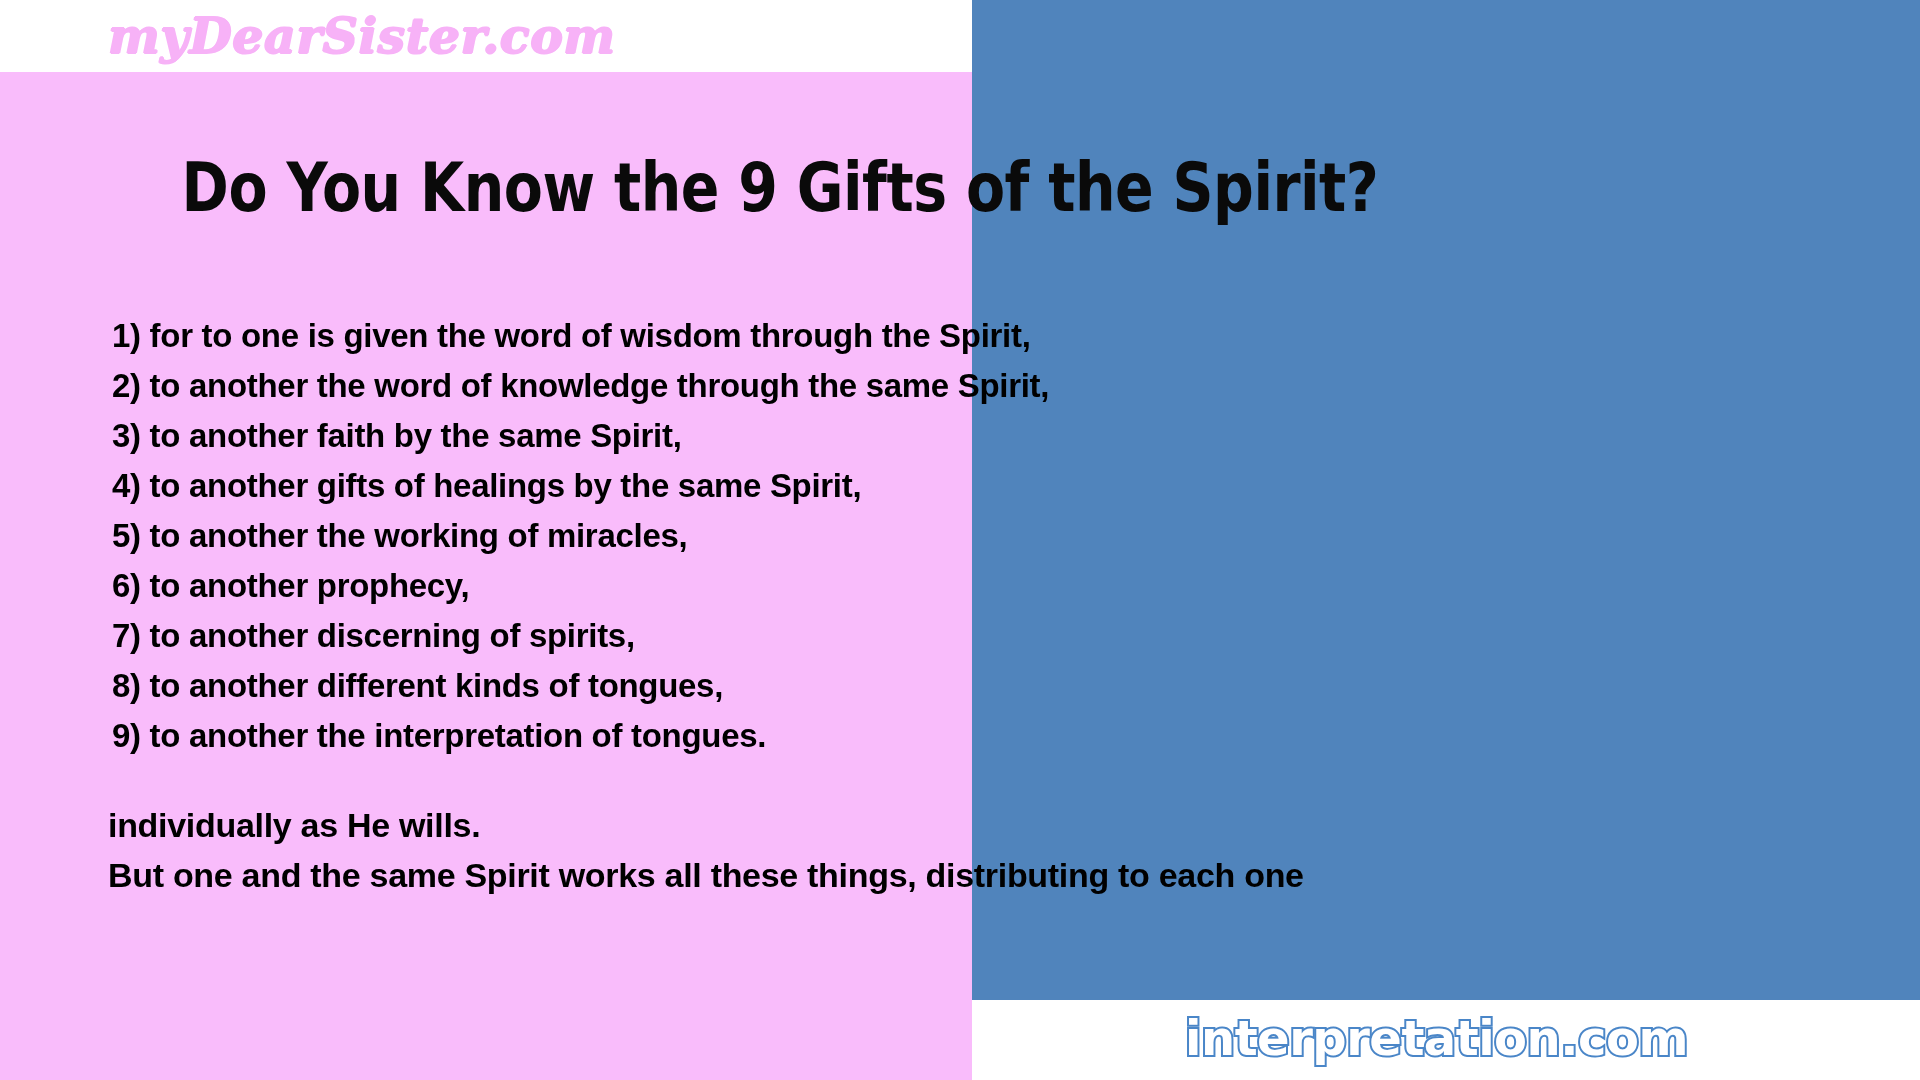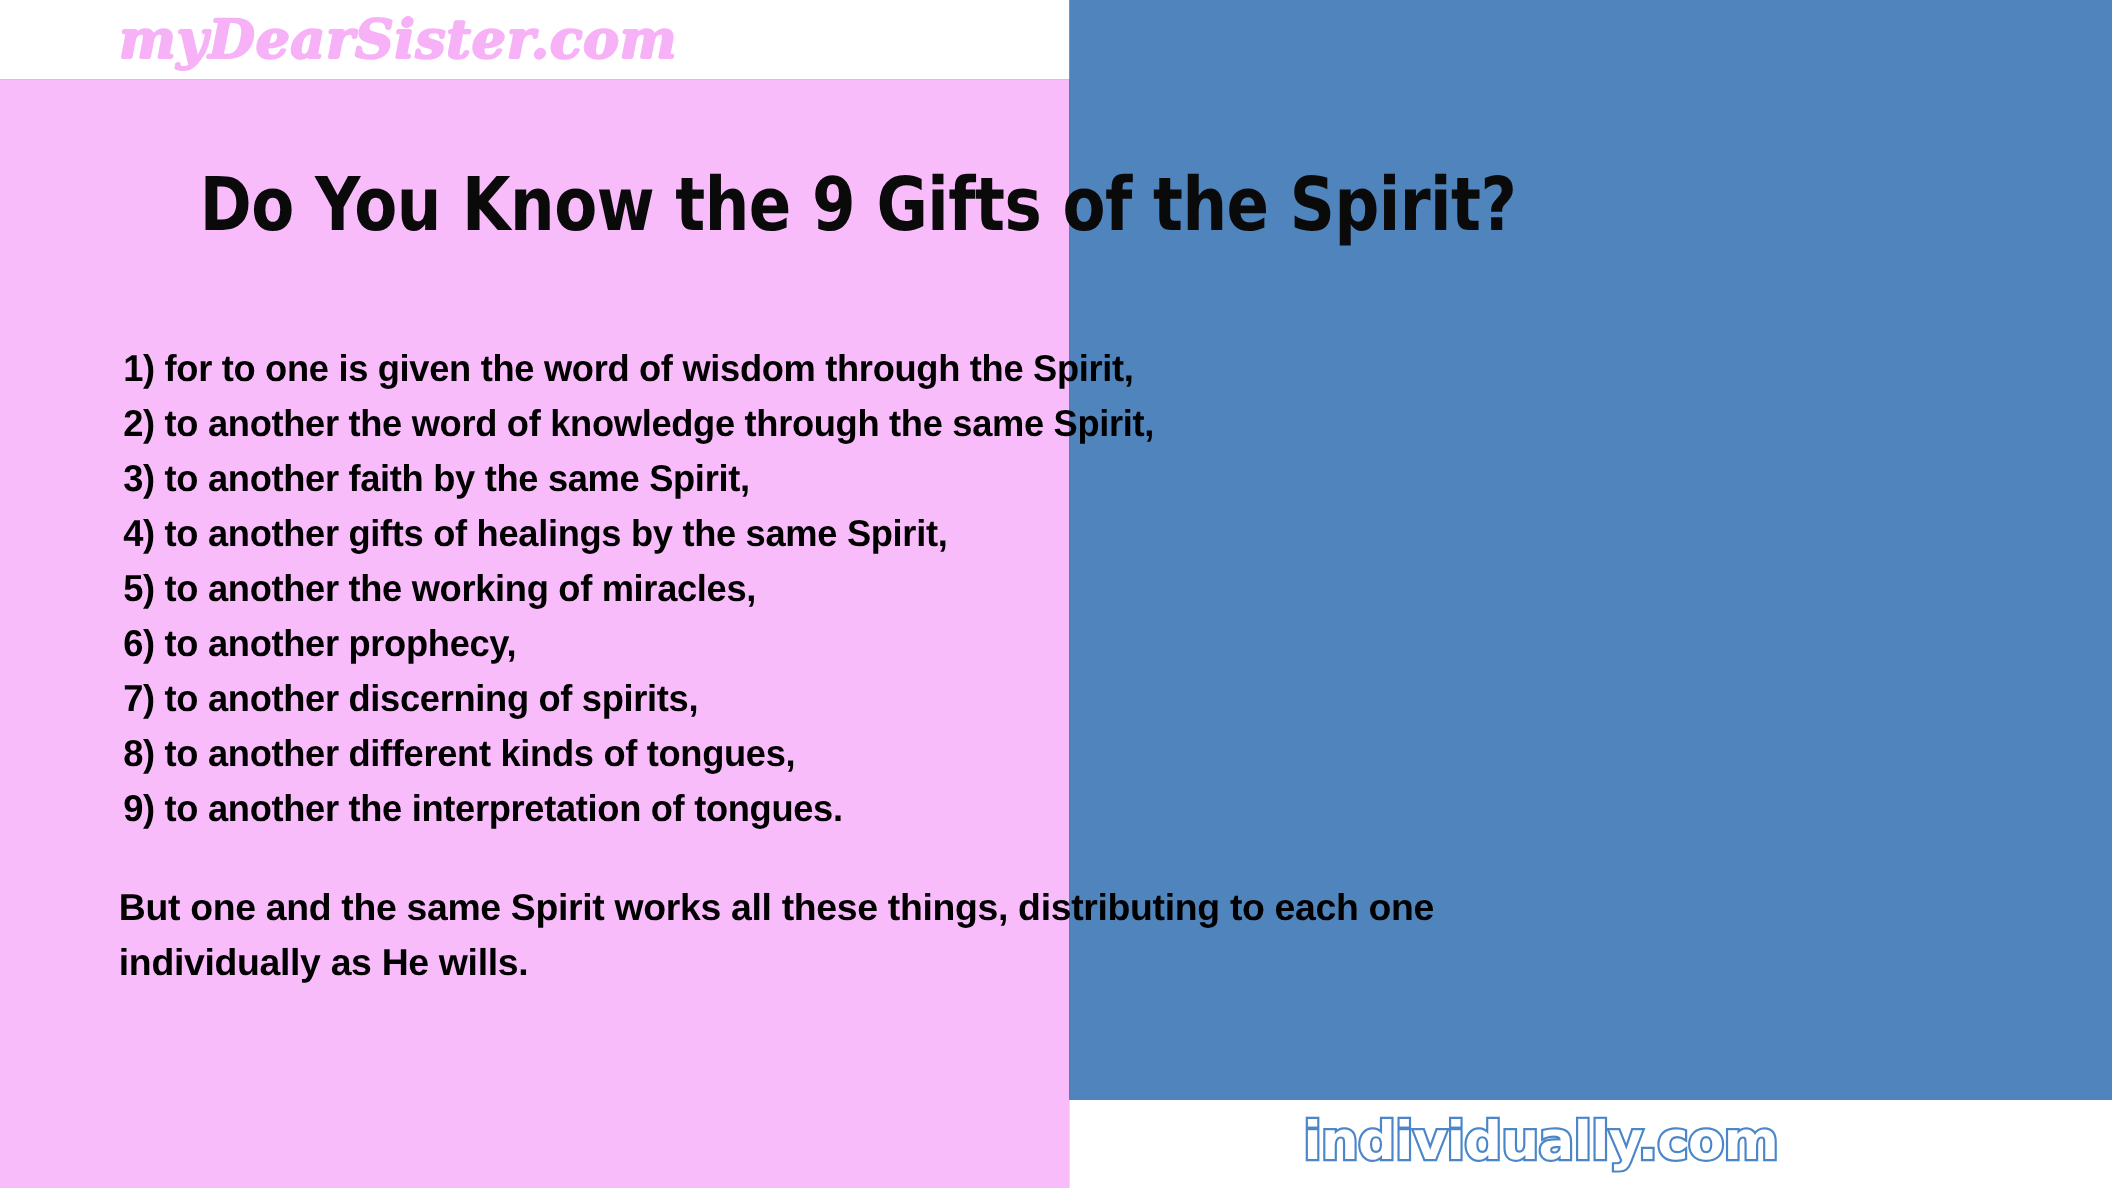--- a/index.html
+++ b/index.html
@@ -8,21 +8,21 @@
     background: #ffffff;
   }
   body {
     font-family: "Liberation Sans", sans-serif;
   }
   .canvas {
     position: relative;
     width: 1920px;
     height: 1080px;
     overflow: hidden;
-    background: #a21caf;
+    background: #b91c1c;
   }
 
   
   .panel-pink {
     position: absolute;
     left: 0;
     top: 72px;
     width: 972px;
     height: 1008px;
     background: #f9bcfb;
@@ -168,21 +168,21 @@
     <div class="gift-line">3) to another faith by the same Spirit,</div>
     <div class="gift-line">4) to another gifts of healings by the same Spirit,</div>
     <div class="gift-line">5) to another the working of miracles,</div>
     <div class="gift-line">6) to another prophecy,</div>
     <div class="gift-line">7) to another discerning of spirits,</div>
     <div class="gift-line">8) to another different kinds of tongues,</div>
     <div class="gift-line">9) to another the interpretation of tongues.</div>
   </div>
 
   <div class="closing">
+    <div class="closing-line">individually as He wills.</div>
     <div class="closing-line">But one and the same Spirit works all these things, distributing to each one</div>
-    <div class="closing-line">individually as He wills.</div>
   </div>
 
 
   <div class="logo-band-bottom"></div>
-  <div class="logo-brother">individually.com</div>
+  <div class="logo-brother">interpretation.com</div>
 
 </div>
 
 </body></html>

